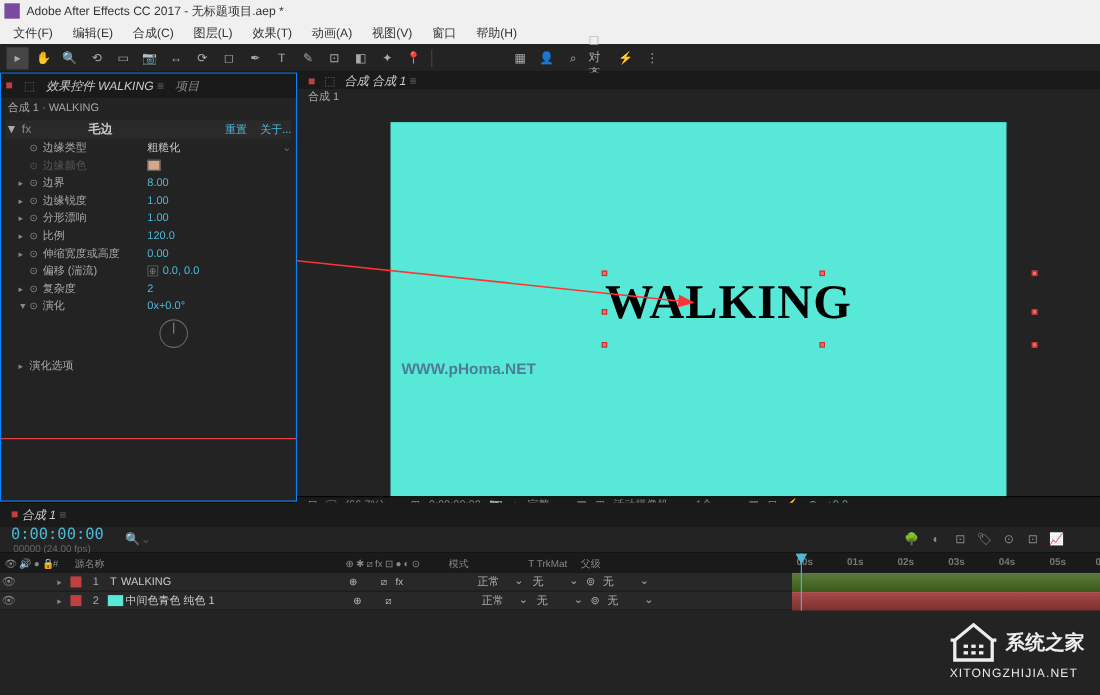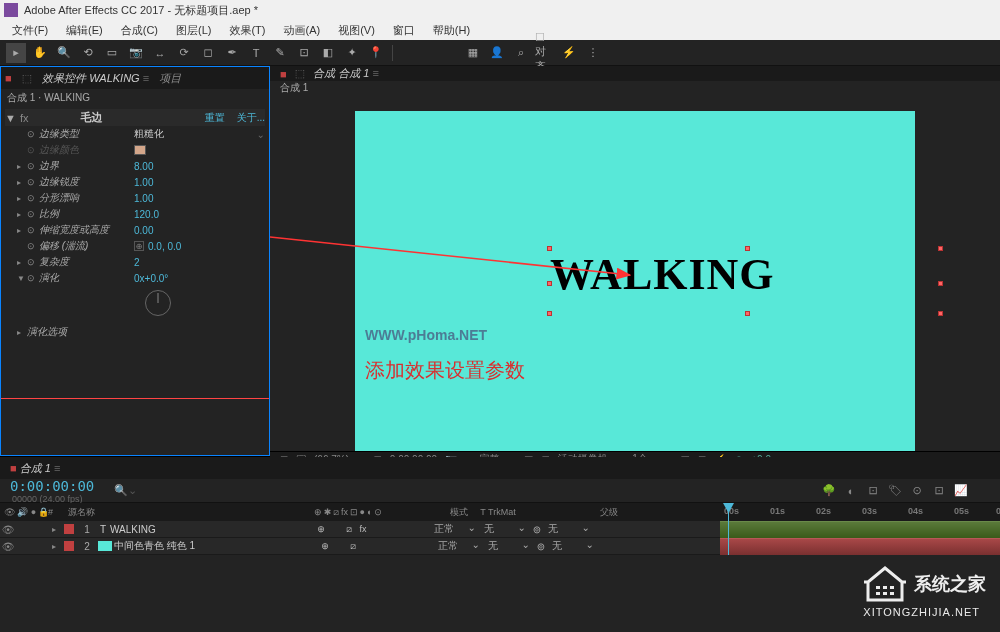--- a/index.html
+++ b/index.html
@@ -25,21 +25,21 @@
     .panel-tab.active { color: #ccc; }
     
     .effects-list { flex: 1; padding: 2px 4px; overflow: auto; position: relative; }
     .effect-name-row { display: flex; align-items: center; background: #2a2a2a; padding: 1px 0; }
     .effect-name { color: #ccc; font-weight: bold; margin-left: 48px; }
     .effect-actions { margin-left: auto; display: flex; gap: 12px; color: #4db8d8; font-size: 10px; }
     
     .prop-row { display: flex; align-items: center; padding: 1px 0 1px 12px; font-size: 10px; height: 16px; }
     .prop-row .disc { width: 10px; color: #888; font-size: 8px; }
     .prop-row .stopwatch { width: 12px; color: #888; font-size: 9px; }
-    .prop-row .pname { color: #aaa; width: 95px; font-style: italic; }
+    .prop-row .pname { color: #aaa; width: 95px; }
     .prop-row .pval { color: #4db8d8; }
     .prop-row .swatch { width: 12px; height: 10px; background: #d4a68a; border: 1px solid #555; }
     .prop-row .dim { color: #555; }
     .dial { width: 26px; height: 26px; border: 1px solid #666; border-radius: 50%; margin: 4px 0 4px 140px; position: relative; }
     .dial::after { content: ''; position: absolute; left: 50%; top: 2px; width: 1px; height: 10px; background: #888; transform: translateX(-50%); }
     
     .highlight-box { position: absolute; border: 1px solid #ff4444; pointer-events: none; }
     
     .right-panel { flex: 1; background: #232323; display: flex; flex-direction: column; }
     .comp-tabs { height: 22px; background: #1a1a1a; display: flex; align-items: center; padding: 0 10px; gap: 8px; font-size: 11px; }
@@ -67,23 +67,23 @@
     .search-icon { margin-left: 20px; color: #555; }
     
     .tl-buttons { margin-left: auto; display: flex; gap: 4px; margin-right: 20px; }
     .tl-btn { width: 18px; height: 18px; display: flex; align-items: center; justify-content: center; color: #888; font-size: 11px; }
     
     .tl-columns { height: 18px; display: flex; background: #1a1a1a; font-size: 9px; color: #888; align-items: center; }
     .tl-col-icons { width: 48px; padding-left: 4px; display: flex; gap: 2px; }
     .tl-col-num { width: 20px; }
     .tl-col-name { width: 220px; }
     .tl-col-switches { width: 120px; display: flex; gap: 2px; justify-content: center; }
-    .tl-col-mode { width: 60px; text-align: right; }
+    .tl-col-mode { width: 60px; text-align: left; }
     .tl-col-trkmat { width: 60px; text-align: center; }
-    .tl-col-parent { width: 90px; text-align: right; }
+    .tl-col-parent { width: 90px; text-align: left; }
     
     .tl-layer-row { height: 17px; display: flex; align-items: center; font-size: 10px; background: #282828; border-bottom: 1px solid #1a1a1a; }
     .tl-layer-row .eye { width: 16px; text-align: center; color: #888; }
     .tl-layer-row .speaker { width: 16px; text-align: center; color: #555; }
     .tl-layer-row .lock { width: 16px; }
     .tl-layer-row .disc { width: 12px; font-size: 8px; color: #888; text-align: center; }
     .tl-layer-row .num { width: 18px; text-align: center; }
     .tl-layer-row .color-chip { width: 10px; height: 10px; margin: 0 4px; }
     .tl-layer-row .lname { width: 200px; color: #ccc; }
     .tl-layer-row .switches { width: 120px; display: flex; gap: 2px; font-size: 9px; justify-content: center; color: #bbb; }
@@ -265,21 +265,20 @@
           <div class="handle" style="left:-3px;top:-3px"></div>
           <div class="handle" style="right:-3px;top:-3px"></div>
           <div class="handle" style="left:-3px;bottom:-3px"></div>
           <div class="handle" style="right:-3px;bottom:-3px"></div>
           <div class="handle" style="left:50%;top:-3px"></div>
           <div class="handle" style="left:50%;bottom:-3px"></div>
           <div class="handle" style="left:-3px;top:50%"></div>
           <div class="handle" style="right:-3px;top:50%"></div>
         </div>
         <div class="watermark">WWW.pHoma.NET</div>
-        <div class="annotation">添加效果设置参数</div>
       </div>
     </div>
     <div class="viewer-controls">
       <span class="vc-item">⊡</span>
       <span class="vc-item">🖵</span>
       <span class="vc-item">(66.7%)</span>
       <span class="vc-sep">⌄</span>
       <span class="vc-item">⊞</span>
       <span class="vc-item">0:00:00:00</span>
       <span class="vc-item">📷</span>

